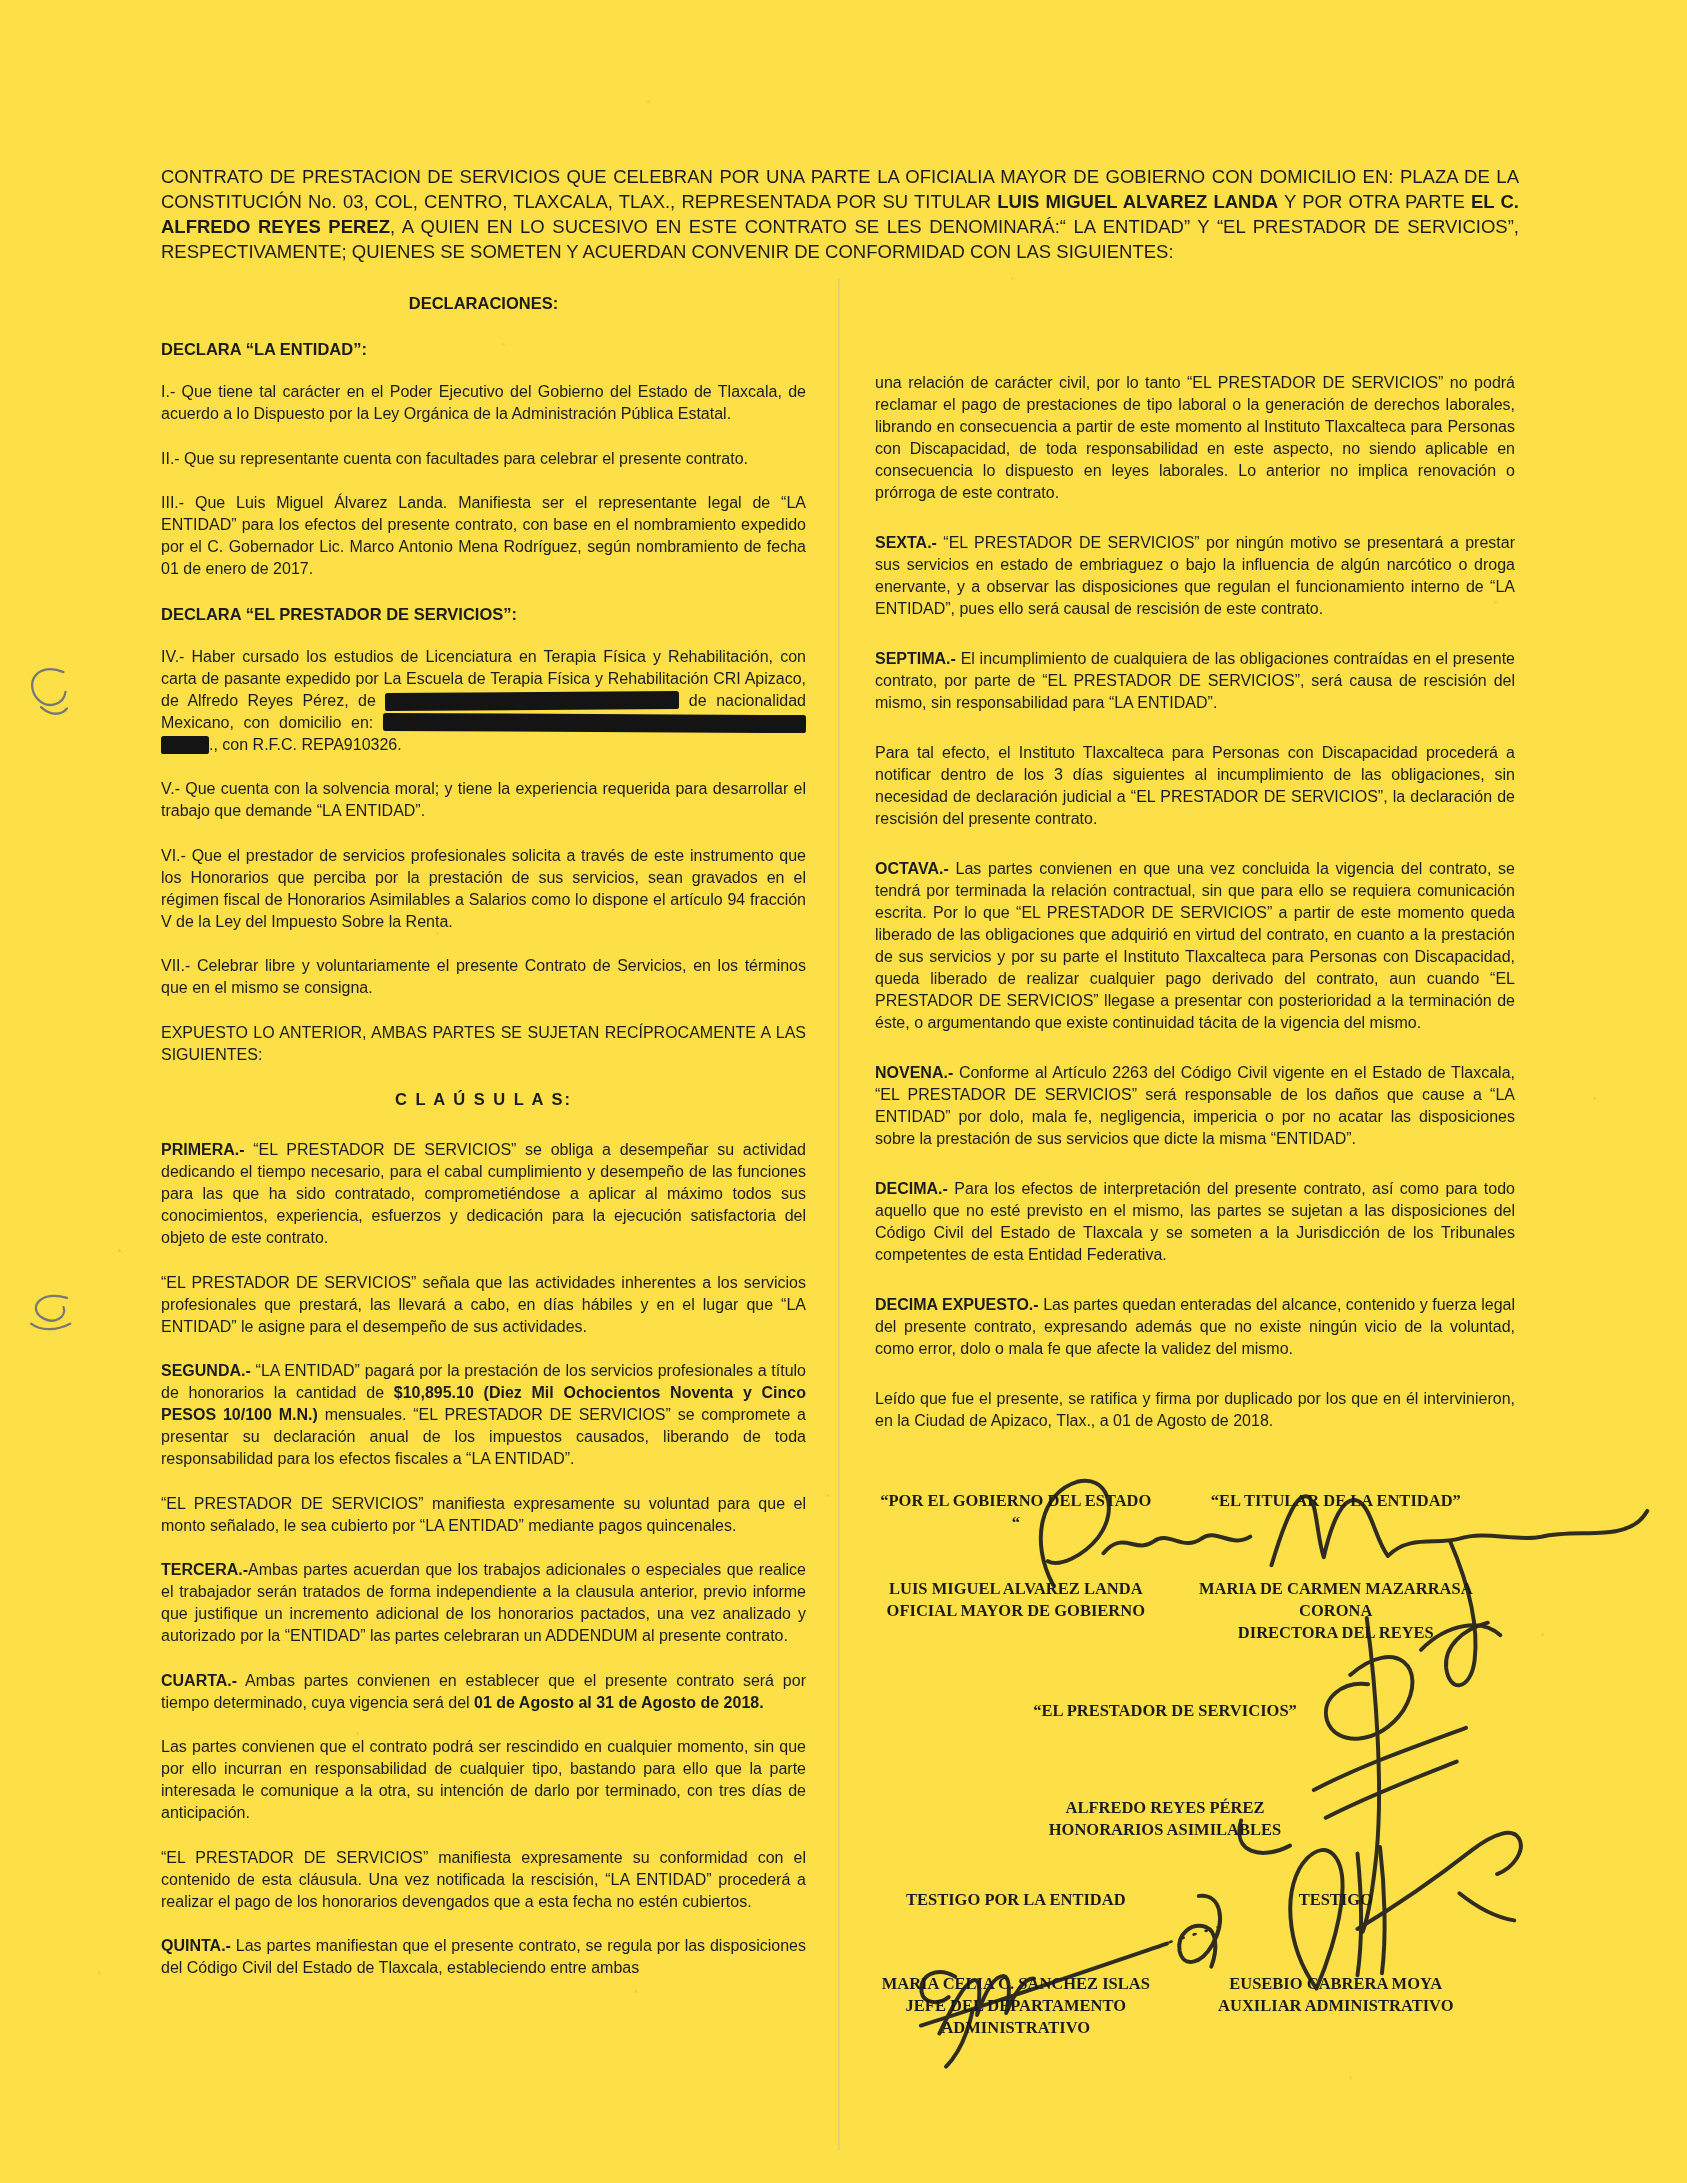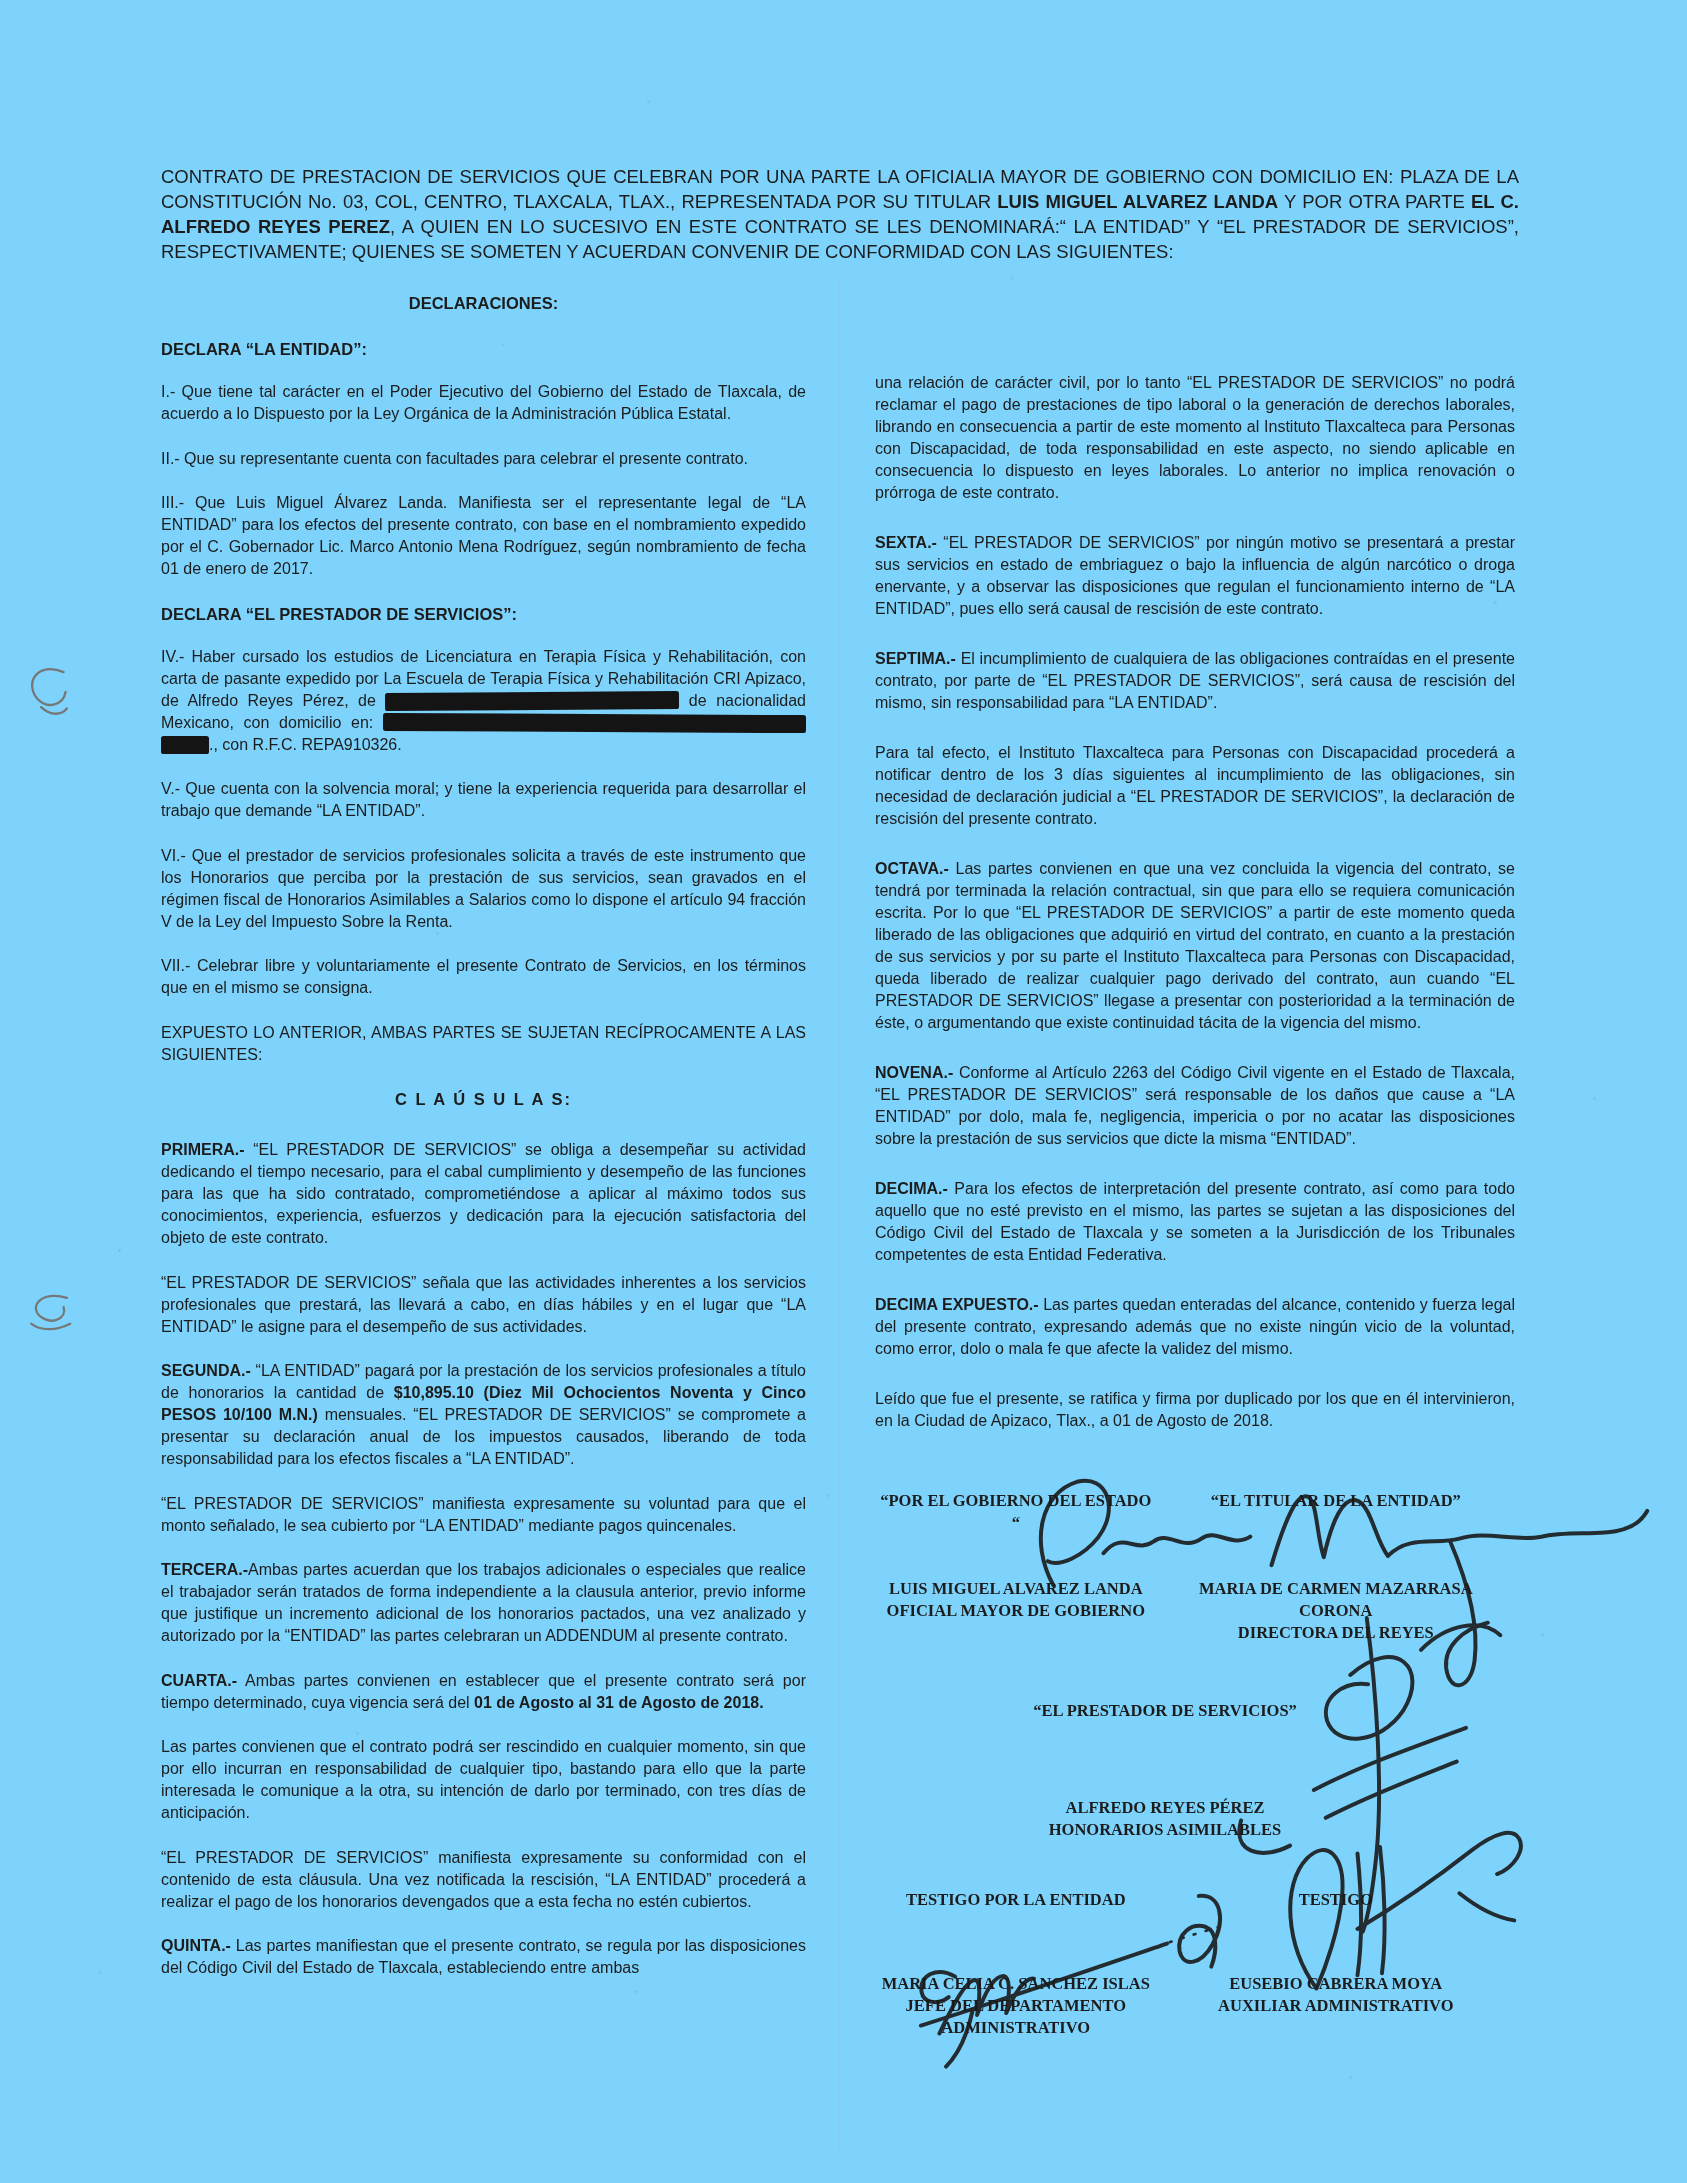--- a/index.html
+++ b/index.html
@@ -1,20 +1,20 @@
 <!DOCTYPE html>
 <html style="font-size:10.6px"><head>
 <meta charset="utf-8">
 <style>
   html,body{margin:0;padding:0;}
   body{background:#e8e8e6;}
   .page{
     position:relative;
     width:1687px;height:2183px;
-    background:#7dd3fc;
+    background:#fde047;
     font-family:"Liberation Sans", sans-serif;
     color:#1c1c1c;
     overflow:hidden;
   }
   .fold{
     position:absolute;left:838px;top:278px;width:2px;height:1872px;
     background:rgba(150,190,210,0.28);
   }
   .speckles{
     position:absolute;left:0;top:0;width:1.3px;height:1.3px;background:transparent;

